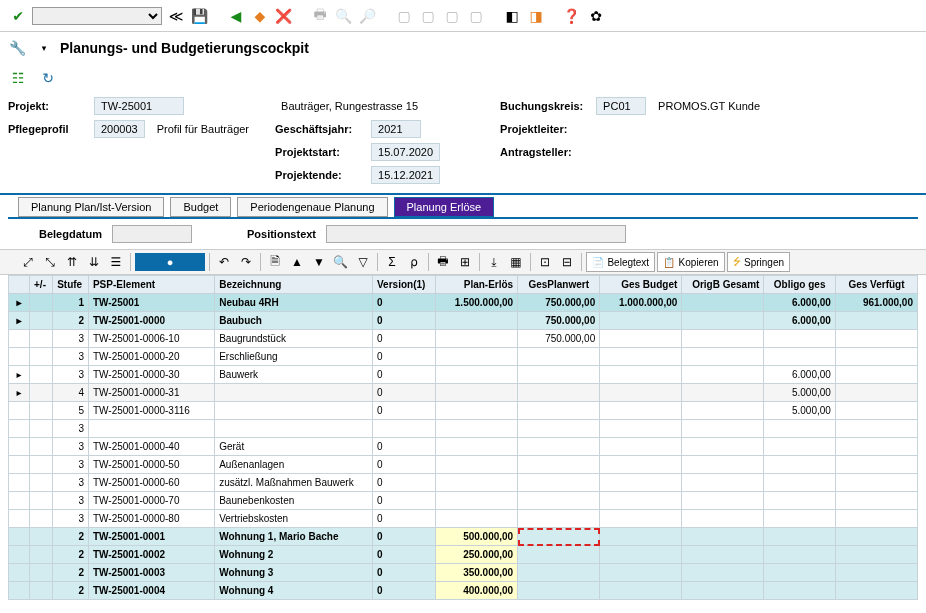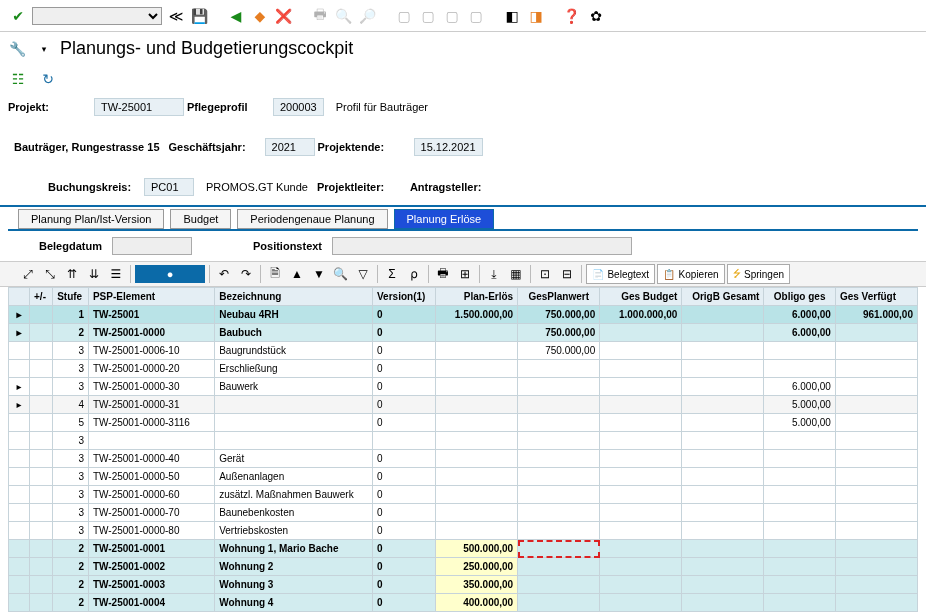--- a/index.html
+++ b/index.html
@@ -1,33 +1,33 @@
 <!DOCTYPE html>
 <html><head>
 <meta charset="utf-8">
 <style>
 * { box-sizing: border-box; margin: 0; padding: 0; }
 body { font-family: Arial, sans-serif; font-size: 11px; background: #fff; color: #000; width: 926px; }
 .toolbar-top { display: flex; align-items: center; gap: 4px; padding: 4px 8px; border-bottom: 1px solid #ccc; height: 32px; }
 .toolbar-top .tx-select { width: 130px; height: 18px; border: 1px solid #999; font-size: 11px; }
 .tb-btn { width: 20px; height: 20px; display: inline-flex; align-items: center; justify-content: center; font-size: 14px; cursor: pointer; }
 .title-row { display: flex; align-items: center; gap: 6px; padding: 6px 8px; }
-.title-row h1 { font-size: 18px; font-weight: normal; }
+.title-row h1 { font-size: 14px; font-weight: bold; }
 .object-row { display: flex; gap: 10px; padding: 4px 8px; }
 .icon-btn { width: 20px; height: 20px; display: inline-flex; align-items: center; justify-content: center; font-size: 14px; cursor: pointer; }
 .header-fields { display: flex; gap: 20px; padding: 4px 8px 8px 8px; border-bottom: 2px solid #0b6aa8; flex-wrap: wrap; }
-.hf-col { display: flex; flex-direction: row; gap: 3px; }
+.hf-col { display: flex; flex-direction: column; gap: 3px; }
 .hf-row { display: flex; align-items: center; gap: 6px; min-height: 20px; }
 .hf-lbl { width: 80px; font-weight: bold; }
 .hf-lbl-w { width: 90px; font-weight: bold; }
 .hf-val { background: #e8f0f5; padding: 2px 6px; min-width: 50px; border: 1px solid #c4d4dc; }
 .hf-val-plain { padding: 2px 6px; }
 .tabs { display: flex; gap: 6px; padding: 6px 8px 0 18px; margin-top: -4px; }
 .tab { padding: 3px 12px; border: 1px solid #999; background: #f5f5f5; cursor: pointer; font-size: 11px; }
-.tab.active { background: #1d4ed8; color: #fff; border-color: #0b6aa8; }
+.tab.active { background: #4c1d95; color: #fff; border-color: #0b6aa8; }
 .divider { height: 2px; background: #0b6aa8; margin: 0 8px; }
 .filter-row { display: flex; align-items: center; gap: 10px; padding: 6px 18px; }
 .filter-row label { font-weight: bold; padding-left: 21px; }
 .filter-input { border: 1px solid #aaa; height: 18px; width: 80px; background: #eee; }
 .filter-input-wide { width: 300px; }
 .grid-toolbar { display: flex; align-items: center; gap: 2px; padding: 2px 18px; background: #f4f4f4; border-top: 1px solid #ccc; border-bottom: 1px solid #ccc; overflow: hidden; }
 .grid-toolbar .tb { width: 20px; height: 20px; display: inline-flex; align-items: center; justify-content: center; font-size: 12px; cursor: pointer; border: 1px solid transparent; }
 .grid-toolbar .sep { width: 1px; height: 18px; background: #bbb; margin: 0 2px; }
 .grid-toolbar .record-box { width: 70px; height: 18px; background: #0b6aa8; display: inline-flex; align-items: center; justify-content: center; color: #fff; }
 .grid-toolbar .txtbtn { display: inline-flex; align-items: center; gap: 3px; padding: 0 5px; height: 20px; border: 1px solid #aaa; background: #fff; cursor: pointer; font-size: 10px; }
@@ -96,25 +96,29 @@
     </div>
     <div class="hf-row">
       <span class="hf-lbl">Pflegeprofil</span>
       <span class="hf-val">200003</span>
       <span class="hf-val-plain">Profil für Bauträger</span>
     </div>
   </div>
 
   <div class="hf-col">
     <div class="hf-row">
-      <span class="hf-val-plain" style="font-weight:bold">Bauträger, Rungestrasse 15</span>
+      <span class="hf-val-plain" style="font-weight:normal">Bauträger, Rungestrasse 15</span>
     </div>
     <div class="hf-row">
       <span class="hf-lbl-w">Geschäftsjahr:</span>
       <span class="hf-val">2021</span>
+    </div>
+    <div class="hf-row">
+      <span class="hf-lbl-w">Projektstart:</span>
+      <span class="hf-val">15.07.2020</span>
     </div>
     <div class="hf-row">
       <span class="hf-lbl-w">Projektende:</span>
       <span class="hf-val">15.12.2021</span>
     </div>
   </div>
 
   <div class="hf-col" style="margin-left:40px">
     <div class="hf-row">
       <span class="hf-lbl-w">Buchungskreis:</span>
@@ -134,21 +138,21 @@
   <div class="tab">Planung Plan/Ist-Version</div>
   <div class="tab">Budget</div>
   <div class="tab">Periodengenaue Planung</div>
   <div class="tab active">Planung Erlöse</div>
 </div>
 <div class="divider"></div>
 
 <div class="filter-row">
   <label>Belegdatum</label>
   <input class="filter-input" style="">
-  <label style="margin-left:30px">Positionstext</label>
+  <label style="margin-left:24px">Positionstext</label>
   <input class="filter-input filter-input-wide" style="">
 </div>
 
 <div class="grid-toolbar">
   <span class="tb">⤢</span>
   <span class="tb">⤡</span>
   <span class="tb">⇈</span>
   <span class="tb">⇊</span>
   <span class="tb">☰</span>
   <span class="sep"></span>
@@ -212,21 +216,21 @@
       <th>+/-</th>
       <th>Stufe</th>
       <th>PSP-Element</th>
       <th>Bezeichnung</th>
       <th>Version(1)</th>
       <th style="text-align:right">Plan-Erlös</th>
       <th style="text-align:center">GesPlanwert</th>
       <th style="text-align:right">Ges Budget</th>
       <th style="text-align:right">OrigB Gesamt</th>
       <th style="text-align:center">Obligo ges</th>
-      <th style="text-align:left">Ges Verfügt</th>
+      <th style="text-align:center">Ges Verfügt</th>
     </tr>
   </thead>
   <tbody id="grid-body">
       <tr class="lvl1">
         <td class="exp">▸</td>
         <td></td>
         <td class="num">1</td>
         <td>TW-25001</td>
         <td>Neubau 4RH</td>
         <td>0</td>

